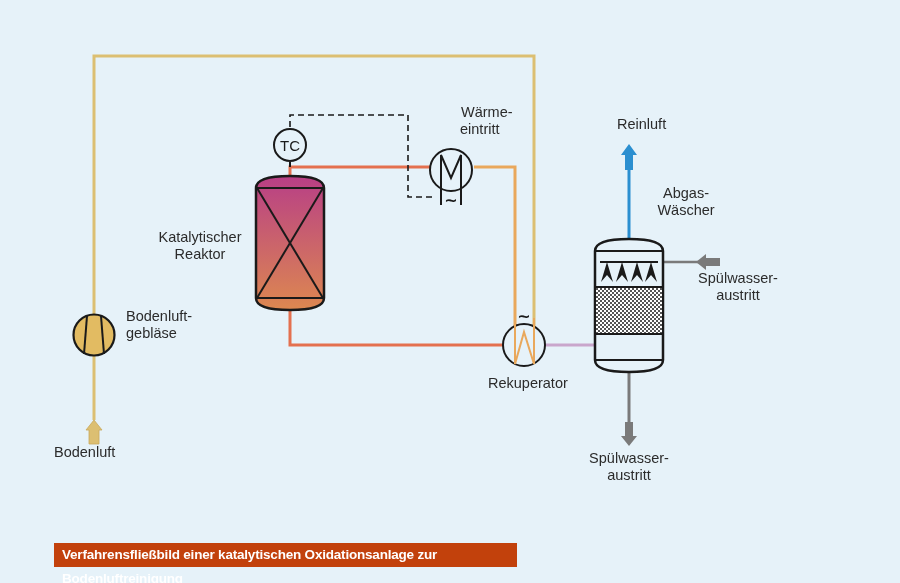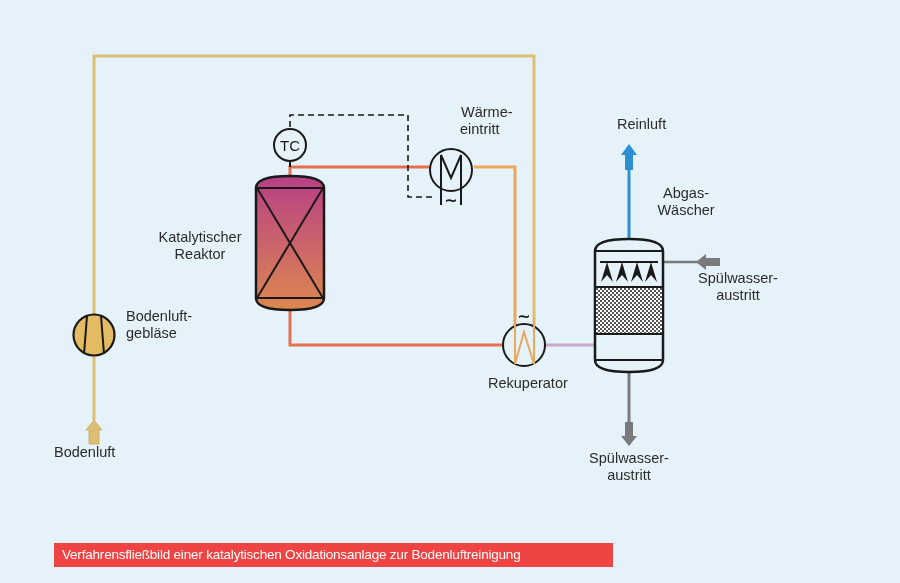--- a/index.html
+++ b/index.html
@@ -7,23 +7,23 @@
       width: 900px; height: 583px; overflow: hidden;
       background: #e6f2f9;
       font-family: "Liberation Sans", sans-serif;
       position: relative;
     }
     svg#diagram { position: absolute; left: 0; top: 0; }
     .lbl { position: absolute; font-size: 14.5px; color: #2b2b2b; line-height: 17px; white-space: nowrap; }
     .lbl .line { display: block; }
     .center { text-align: center; }
     .caption {
-      position: absolute; left: 54px; top: 543px; width: 559px; height: 24px;
-      background: #ef4444; color: #ffffff;
-      font-family: "Liberation Sans", sans-serif; font-weight: normal;
+      position: absolute; left: 54px; top: 543px; width: 463px; height: 24px;
+      background: #c2410c; color: #ffffff;
+      font-family: "Liberation Sans", sans-serif; font-weight: bold;
       font-size: 13.5px; line-height: 24px; padding-left: 8px;
       box-sizing: border-box; letter-spacing: -0.2px;
       transform-origin: left center;
     }
   </style>
 </head>
 <body>
 
 <svg id="diagram" width="900" height="583" viewBox="0 0 900 583">
   <defs>

